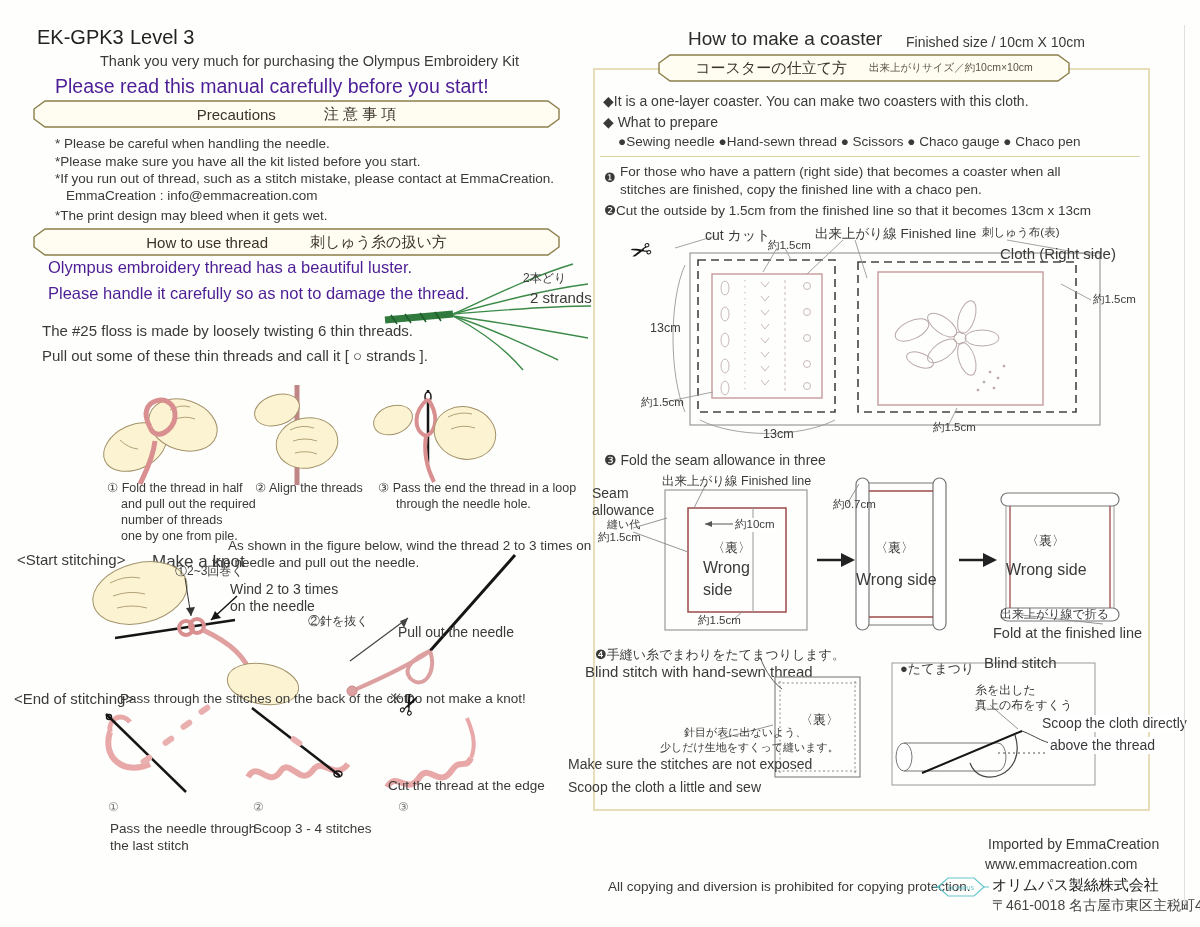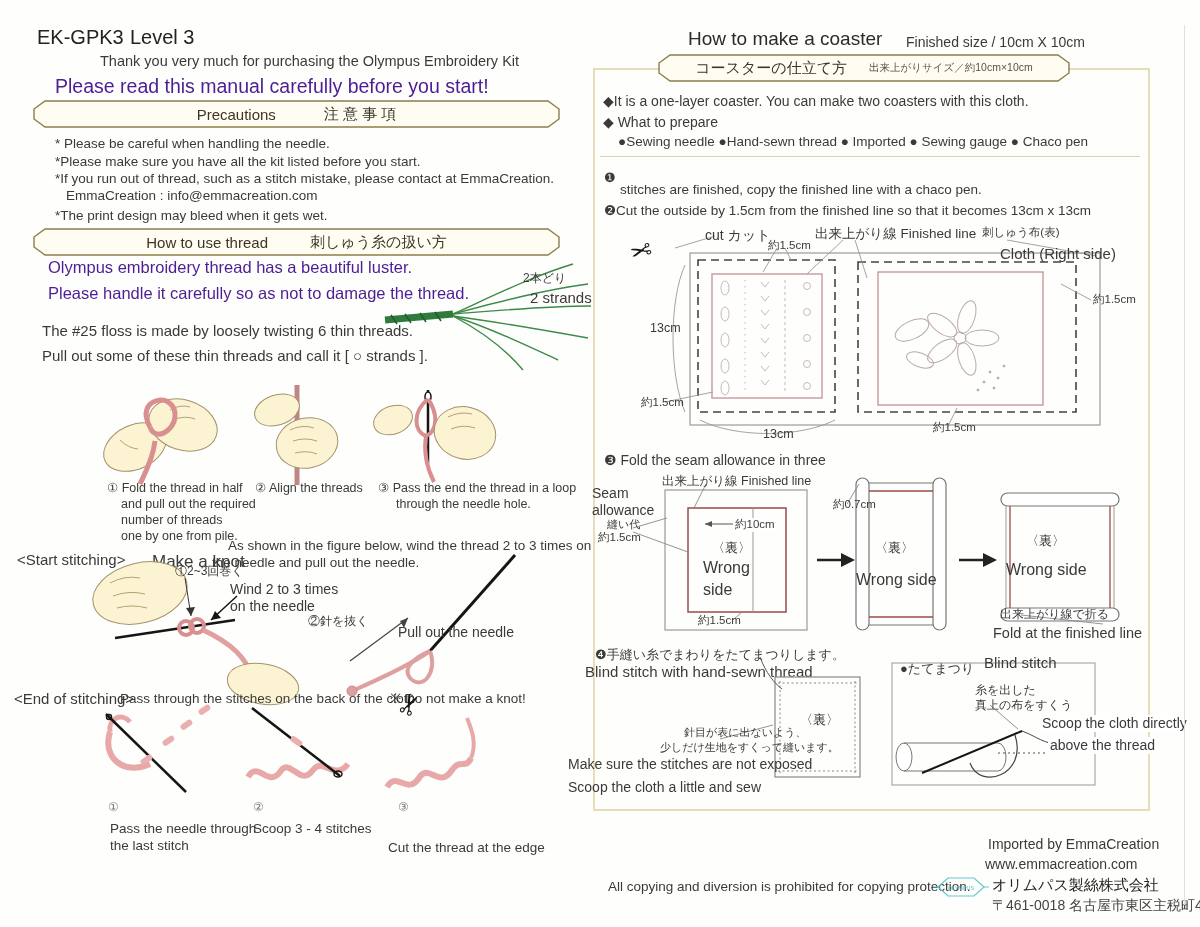--- a/index.html
+++ b/index.html
@@ -163,43 +163,44 @@
     <path d="M99,56 C105,42 100,28 95,16" stroke="#e8a8a8" stroke-width="4" fill="none"></path>
   </svg>
   <div class="scissor" style="left:398px;top:688px;font-size:28px;transform:rotate(-65deg)">✂</div>
 
   <div class="lbl gray" style="left:108px;top:800px;font-size:12px">①</div>
   <div class="lbl gray" style="left:253px;top:800px;font-size:12px">②</div>
   <div class="lbl gray" style="left:398px;top:800px;font-size:12px">③</div>
   <div class="lbl" style="left:110px;top:821px;font-size:13.5px">Pass the needle through</div>
   <div class="lbl" style="left:110px;top:838px;font-size:13.5px">the last stitch</div>
   <div class="lbl" style="left:253px;top:821px;font-size:13.5px">Scoop 3 - 4 stitches</div>
-  <div class="lbl" style="left:388px;top:840px;font-size:13.5px">Cut the thread at the edge</div>
+  <div class="lbl" style="left:388px;top:778px;font-size:13.5px">Cut the thread at the edge</div>
 
   <div class="lbl" style="left:688px;top:28px;font-size:19px;color:#2b2b2b">How to make a coaster</div>
   <div class="lbl" style="left:906px;top:34px;font-size:14px">Finished size / 10cm X 10cm</div>
 
   <div class="box" style="left:593px;top:68px;width:553px;height:739px"></div>
 
   <div class="banner" style="left:658px;top:54px;width:412px">
     <svg width="412" height="28">
       <polygon points="12,1 400,1 411,9 411,19 400,27 12,27 1,19 1,9" fill="#fffdf2" stroke="#8b7d4a" stroke-width="1.4"></polygon>
     </svg>
     <div class="banner-txt" style="gap:22px">
       <span>コースターの仕立て方</span>
       <span style="font-size:10.5px;color:#5a5342">出来上がりサイズ／約10cm×10cm</span>
     </div>
   </div>
 
   <div class="lbl" style="left:603px;top:93px;font-size:14px">◆It is a one-layer coaster. You can make two coasters with this cloth.</div>
   <div class="lbl" style="left:603px;top:114px;font-size:14px">◆ What to prepare</div>
-  <div class="lbl" style="left:618px;top:134px;font-size:13.5px">●Sewing needle  ●Hand-sewn thread  ● Imported  ● Sewing gauge  ● Chaco pen</div>
+  <div class="lbl" style="left:618px;top:134px;font-size:13.5px">●Sewing needle  ●Hand-sewn thread  ● Scissors  ● Chaco gauge  ● Chaco pen</div>
   <div class="divline" style="left:600px;top:156px;width:540px"></div>
 
   <div class="lbl" style="left:604px;top:170px;font-size:13px">❶</div>
+  <div class="lbl" style="left:620px;top:164px;font-size:13.5px">For those who have a pattern (right side) that becomes a coaster when all</div>
   <div class="lbl" style="left:620px;top:182px;font-size:13.5px">stitches are finished, copy the finished line with a chaco pen.</div>
   <div class="lbl" style="left:604px;top:203px;font-size:13.5px">❷Cut the outside by 1.5cm from the finished line so that it becomes 13cm x 13cm</div>
 
   <svg class="abs" style="left:615px;top:220px" width="535" height="240">
     <rect x="75" y="33" width="410" height="172" fill="none" stroke="#9a9a9a" stroke-width="1.2"></rect>
     <rect x="83" y="40" width="137" height="152" fill="none" stroke="#444" stroke-width="1.6" stroke-dasharray="8,5"></rect>
     <rect x="97" y="54" width="110" height="124" fill="none" stroke="#c49a9a" stroke-width="1.4"></rect>
     <rect x="243" y="42" width="218" height="150" fill="none" stroke="#444" stroke-width="1.6" stroke-dasharray="8,5"></rect>
     <rect x="263" y="52" width="165" height="133" fill="none" stroke="#c49a9a" stroke-width="1.4"></rect>
 

